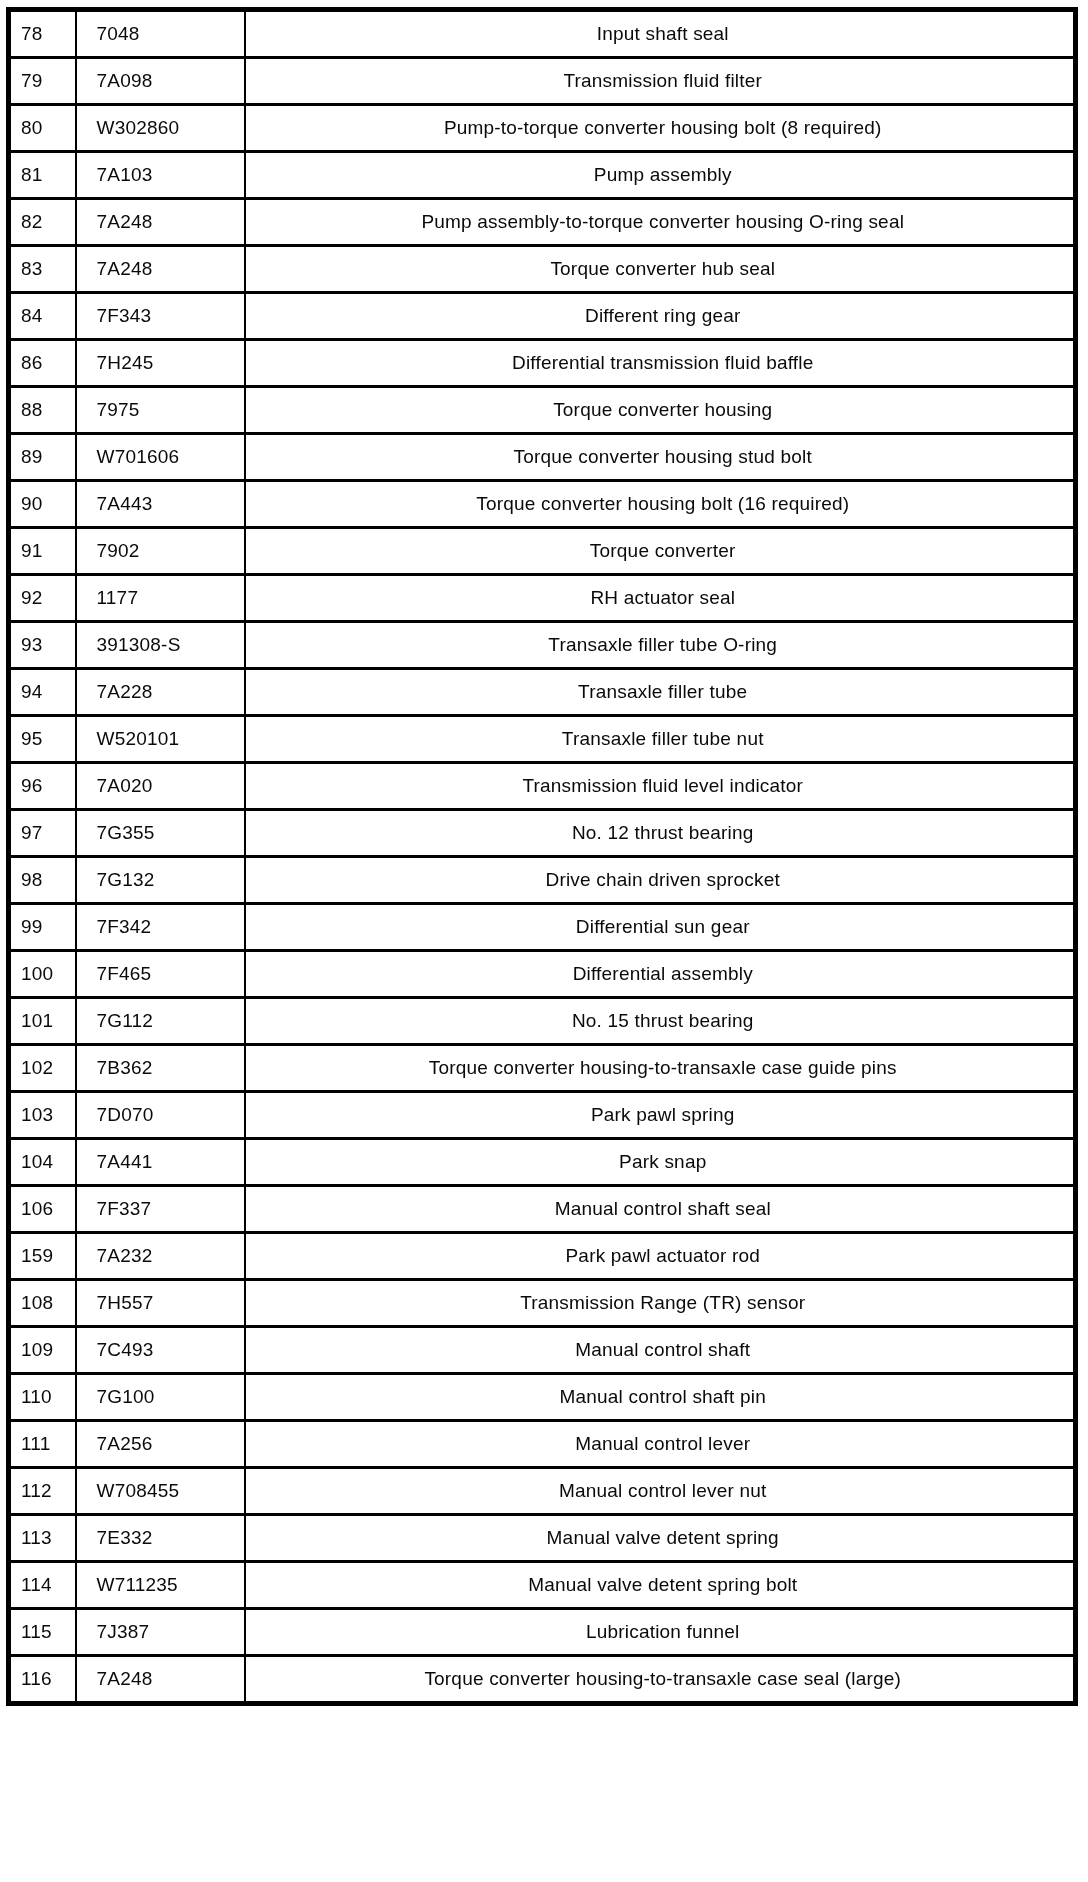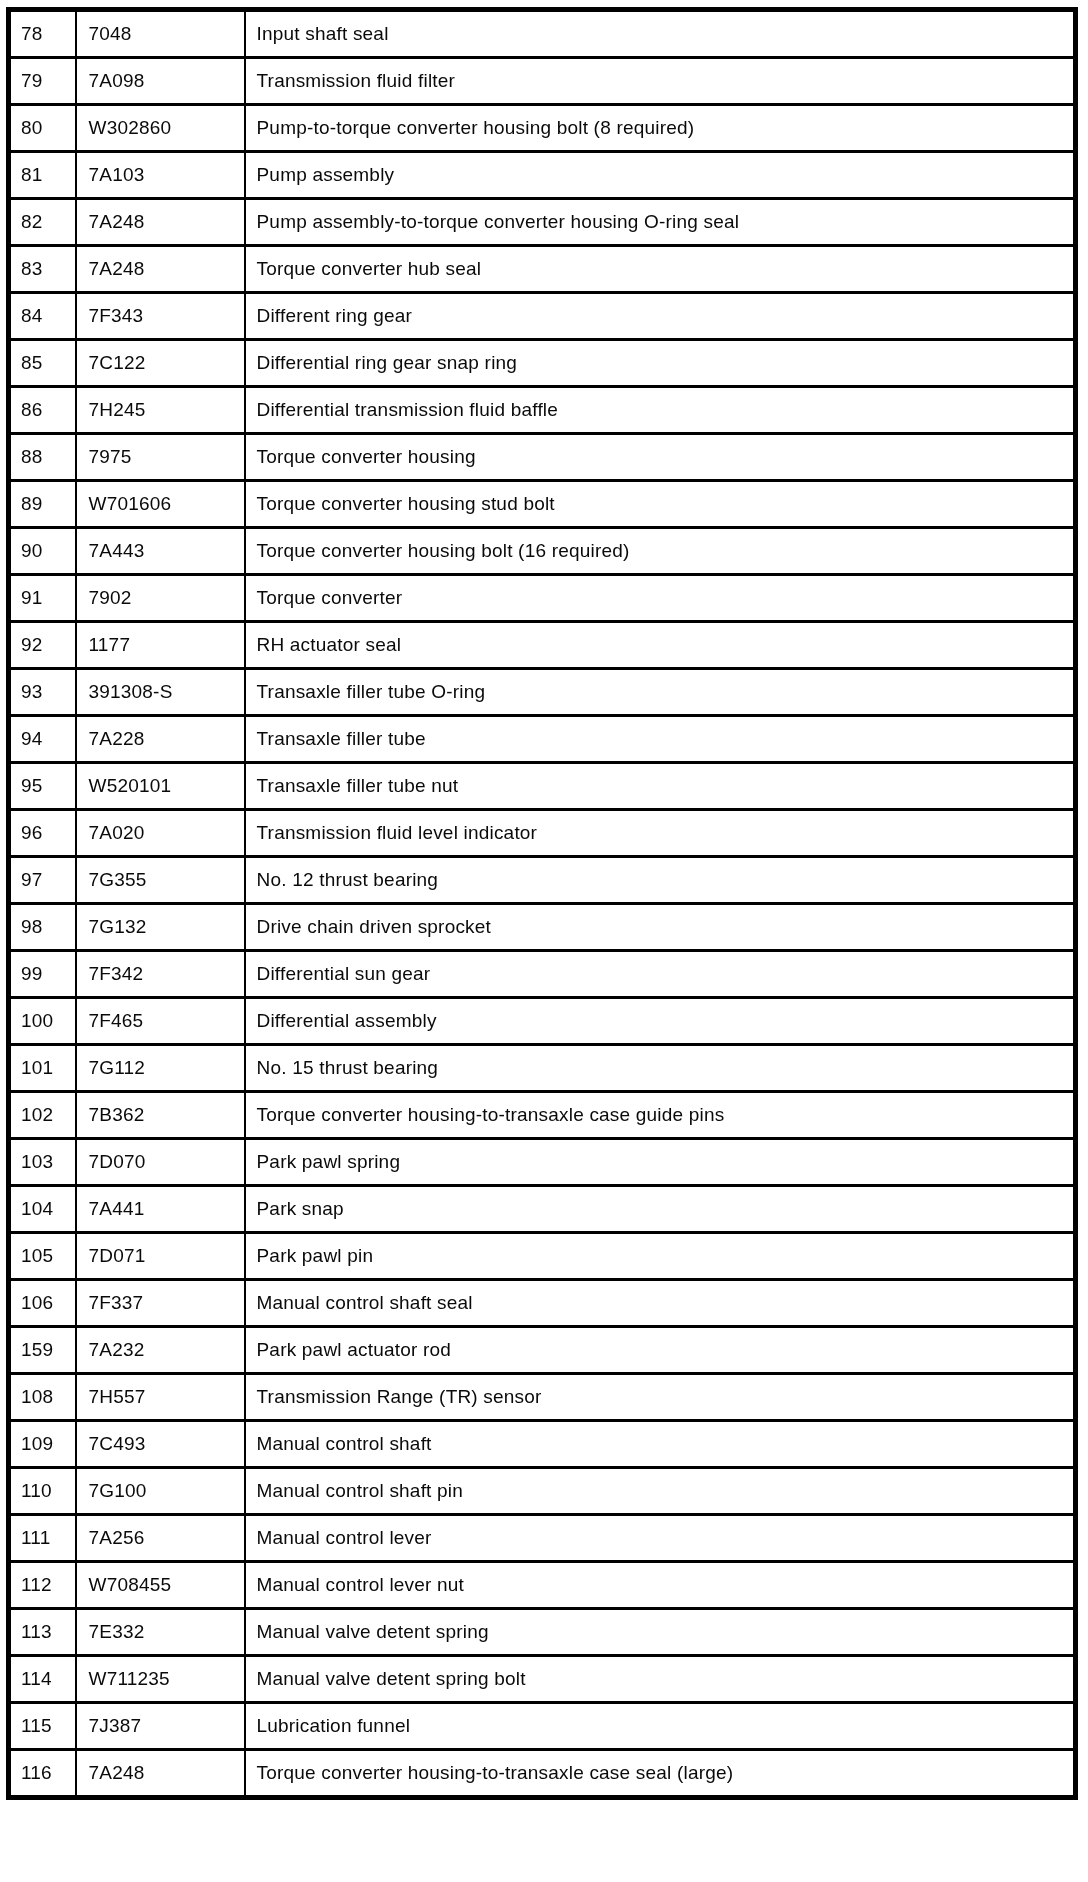--- a/index.html
+++ b/index.html
@@ -42,24 +42,25 @@
     padding: 0 4px 0 10px;
     vertical-align: middle;
     font-size: 19px;
     line-height: 22px;
     color: #0a0a0a;
     letter-spacing: 0.2px;
     white-space: nowrap;
     overflow: hidden;
   }
   table.parts-table td.cell-part {
-    padding-left: 12px;
+    padding-left: 20px;
   }
   table.parts-table td.cell-desc {
     padding-left: 11px;
+    text-align: center;
   }
 </style>
 </head>
 <body>
 
 <div class="page">
   <table class="parts-table">
     <colgroup>
       <col class="col-item">
       <col class="col-part">
@@ -95,25 +96,20 @@
           <td class="cell-item">83</td>
           <td class="cell-part">7A248</td>
           <td class="cell-desc">Torque converter hub seal</td>
         </tr>
         <tr>
           <td class="cell-item">84</td>
           <td class="cell-part">7F343</td>
           <td class="cell-desc">Different ring gear</td>
         </tr>
         <tr>
-          <td class="cell-item">85</td>
-          <td class="cell-part">7C122</td>
-          <td class="cell-desc">Differential ring gear snap ring</td>
-        </tr>
-        <tr>
           <td class="cell-item">86</td>
           <td class="cell-part">7H245</td>
           <td class="cell-desc">Differential transmission fluid baffle</td>
         </tr>
         <tr>
           <td class="cell-item">88</td>
           <td class="cell-part">7975</td>
           <td class="cell-desc">Torque converter housing</td>
         </tr>
         <tr>
@@ -188,25 +184,20 @@
         </tr>
         <tr>
           <td class="cell-item">103</td>
           <td class="cell-part">7D070</td>
           <td class="cell-desc">Park pawl spring</td>
         </tr>
         <tr>
           <td class="cell-item">104</td>
           <td class="cell-part">7A441</td>
           <td class="cell-desc">Park snap</td>
-        </tr>
-        <tr>
-          <td class="cell-item">105</td>
-          <td class="cell-part">7D071</td>
-          <td class="cell-desc">Park pawl pin</td>
         </tr>
         <tr>
           <td class="cell-item">106</td>
           <td class="cell-part">7F337</td>
           <td class="cell-desc">Manual control shaft seal</td>
         </tr>
         <tr>
           <td class="cell-item">159</td>
           <td class="cell-part">7A232</td>
           <td class="cell-desc">Park pawl actuator rod</td>

